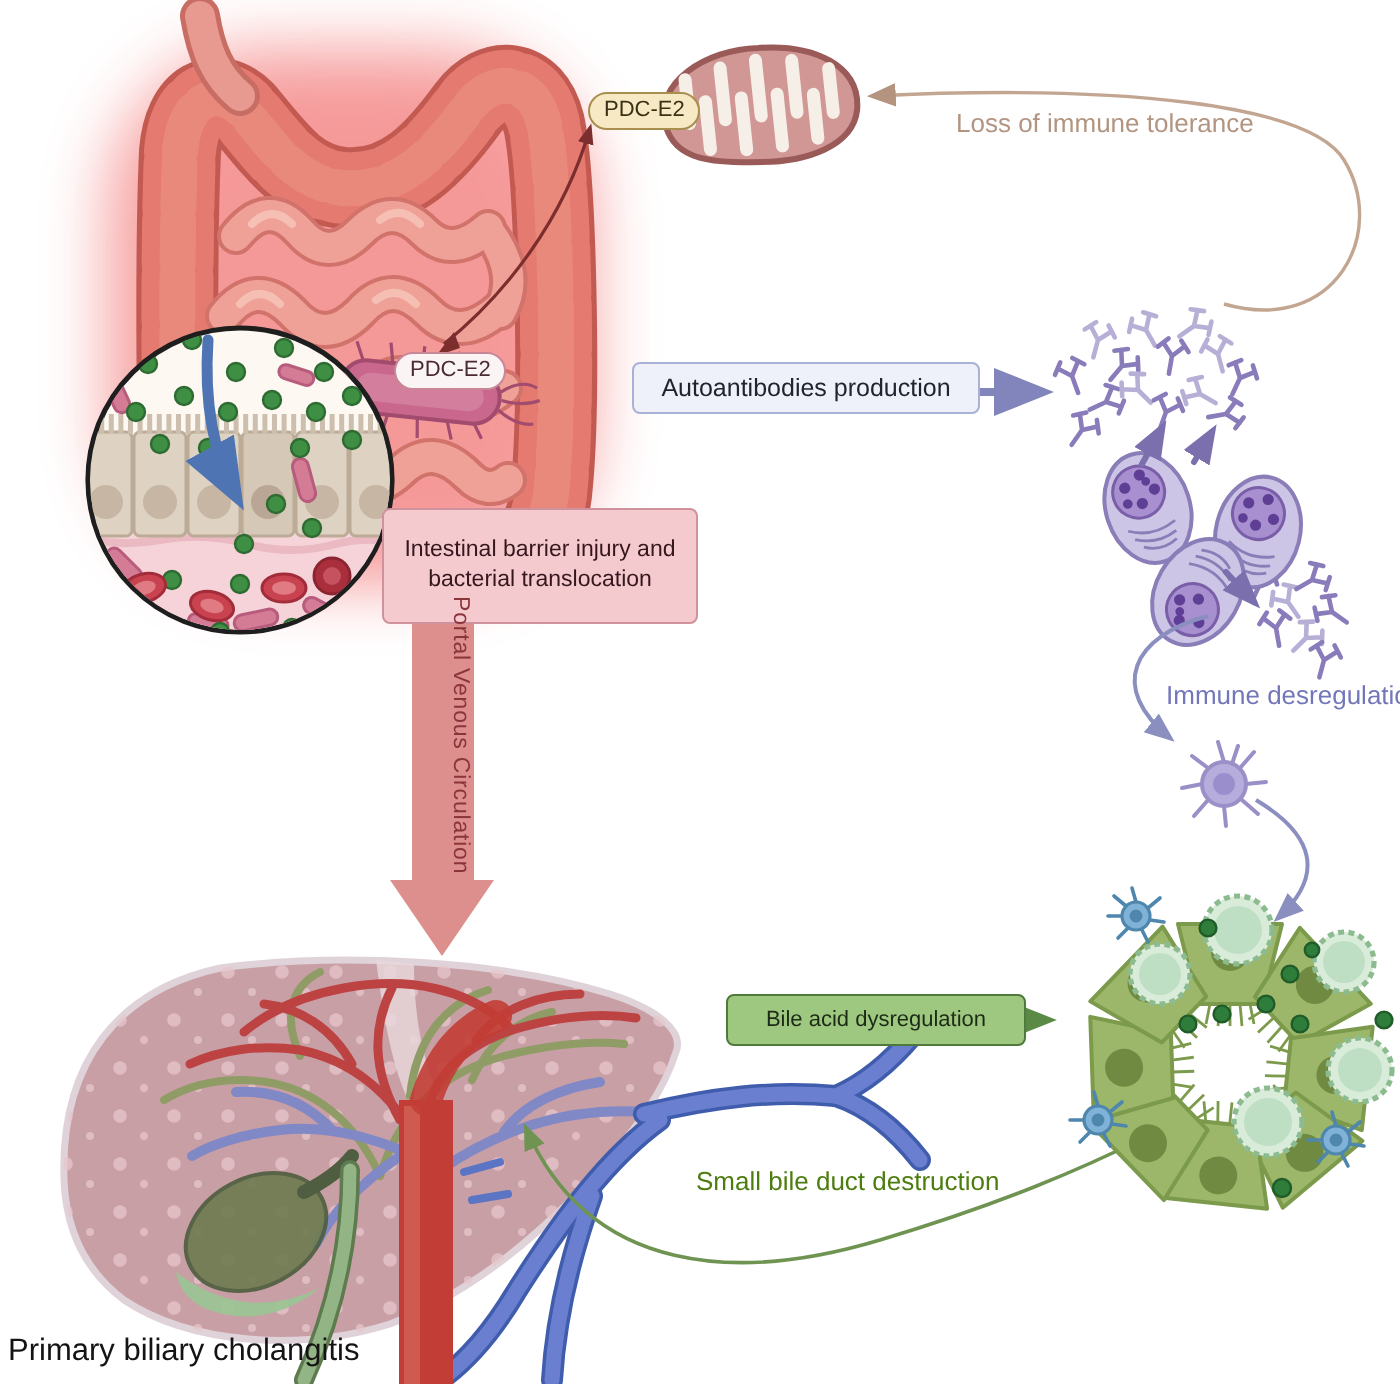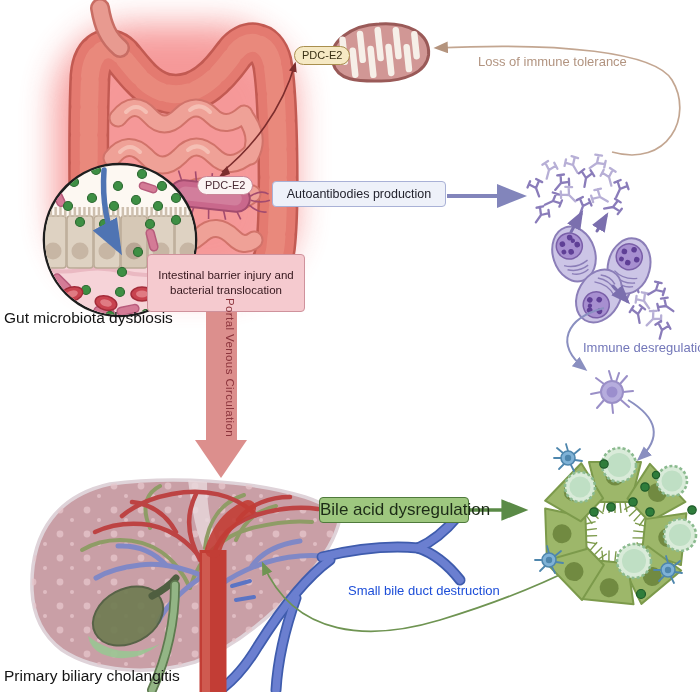--- a/index.html
+++ b/index.html
@@ -4,32 +4,32 @@
 <style>
   html,body{margin:0;padding:0;background:#fff;}
   #canvas{position:relative;width:700px;height:692px;background:#ffffff;overflow:hidden;
           font-family:"Liberation Sans",sans-serif;}
   #art{position:absolute;left:0;top:0;}
   .lbl{position:absolute;white-space:nowrap;}
   .pill{border-radius:10px;font-size:11px;font-weight:500;padding:1px 7px;line-height:15px;text-align:right;}
   .pill-mito{left:294px;top:46px;background:#f6e9c4;border:1.5px solid #a98f4e;color:#3a3014;}
   .pill-bact{left:197px;top:176px;background:#fbf4f4;border:1.5px solid #c98697;color:#4a2a33;}
   .txt-loss{left:478px;top:54px;font-size:13px;color:#b29480;text-align:center;}
-  .box{border-radius:4px;text-align:center;font-weight:500;}
+  .box{border-radius:4px;text-align:center;font-weight:500;margin-left:44px;}
   .box-auto{left:272px;top:181px;width:172px;height:24px;line-height:24px;font-size:12.5px;
             background:#eef1f9;border:1.5px solid #a9b1d6;color:#23232e;}
   .box-intest{left:147px;top:254px;width:148px;background:#f5cacf;border:1.5px solid #cf929c;
               color:#35171d;font-size:11.5px;line-height:15px;padding:13px 4px;white-space:normal;}
   .txt-gut{left:4px;top:309px;font-size:15.5px;font-weight:500;color:#141414;}
   .txt-portal{left:206px;top:294px;width:30px;height:148px;writing-mode:vertical-rl;
               text-align:center;font-size:11.5px;color:#8c343c;letter-spacing:.4px;}
   .txt-immune{left:583px;top:340px;font-size:13px;color:#7377b9;}
-  .box-bile{left:319px;top:497px;width:148px;height:24px;line-height:24px;font-size:17px;
+  .box-bile{left:319px;top:497px;width:148px;height:24px;line-height:24px;font-size:11px;
             background:#9ec77f;border:1.5px solid #4f7a3c;color:#1c2b16;}
-  .txt-duct{left:348px;top:583px;font-size:13px;color:#1d4ed8;}
+  .txt-duct{left:348px;top:583px;font-size:13px;color:#4d7c0f;}
   .txt-pbc{left:4px;top:667px;font-size:15.5px;font-weight:500;color:#141414;}
 </style>
 </head>
 <body>
 
 <div id="canvas">
 
 <svg id="art" width="700" height="692" viewBox="0 0 700 692">
   <defs>
     <filter id="blur20" x="-40%" y="-40%" width="180%" height="180%">
@@ -562,20 +562,19 @@
           <circle cx="656" cy="475" r="3.6"></circle>
     </g>
   </g>
 </svg>
 
 <div class="lbl pill pill-mito">PDC-E2</div>
 <div class="lbl pill pill-bact">PDC-E2</div>
 <div class="lbl txt-loss">Loss of immune tolerance</div>
 <div class="lbl box box-auto">Autoantibodies production</div>
 <div class="lbl box box-intest">Intestinal barrier injury and bacterial translocation</div>
-<div class="lbl txt-gut">Gut microbiota dysbiosis</div>
 <div class="lbl txt-portal">Portal Venous Circulation</div>
 <div class="lbl txt-immune">Immune desregulation</div>
 <div class="lbl box box-bile">Bile acid dysregulation</div>
 <div class="lbl txt-duct">Small bile duct destruction</div>
 <div class="lbl txt-pbc">Primary biliary cholangitis</div>
 
 </div>
 
 </body></html>

